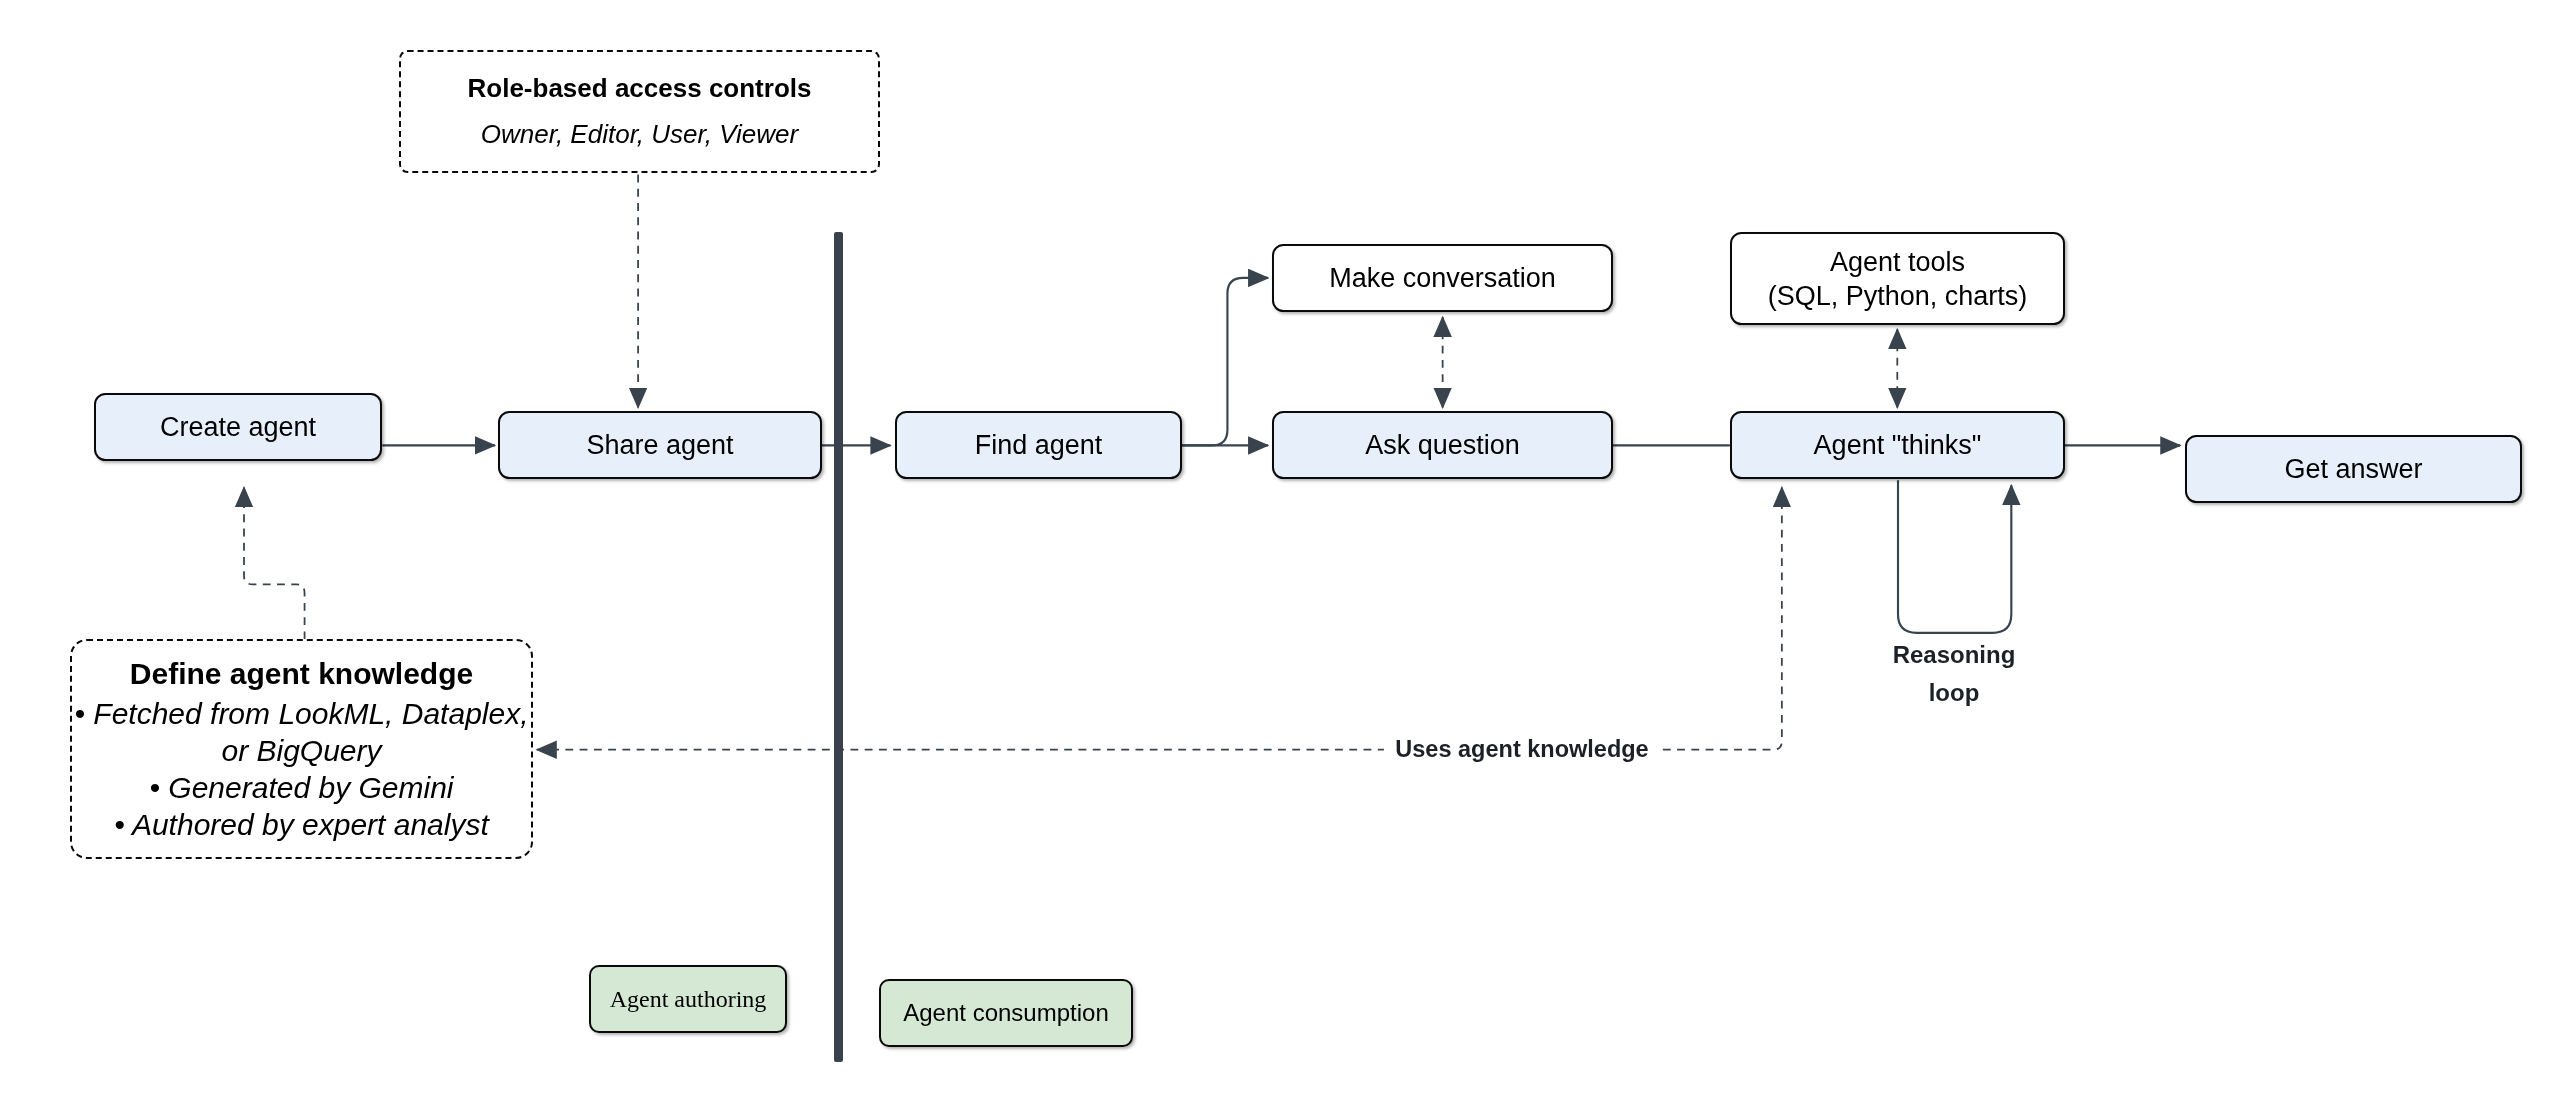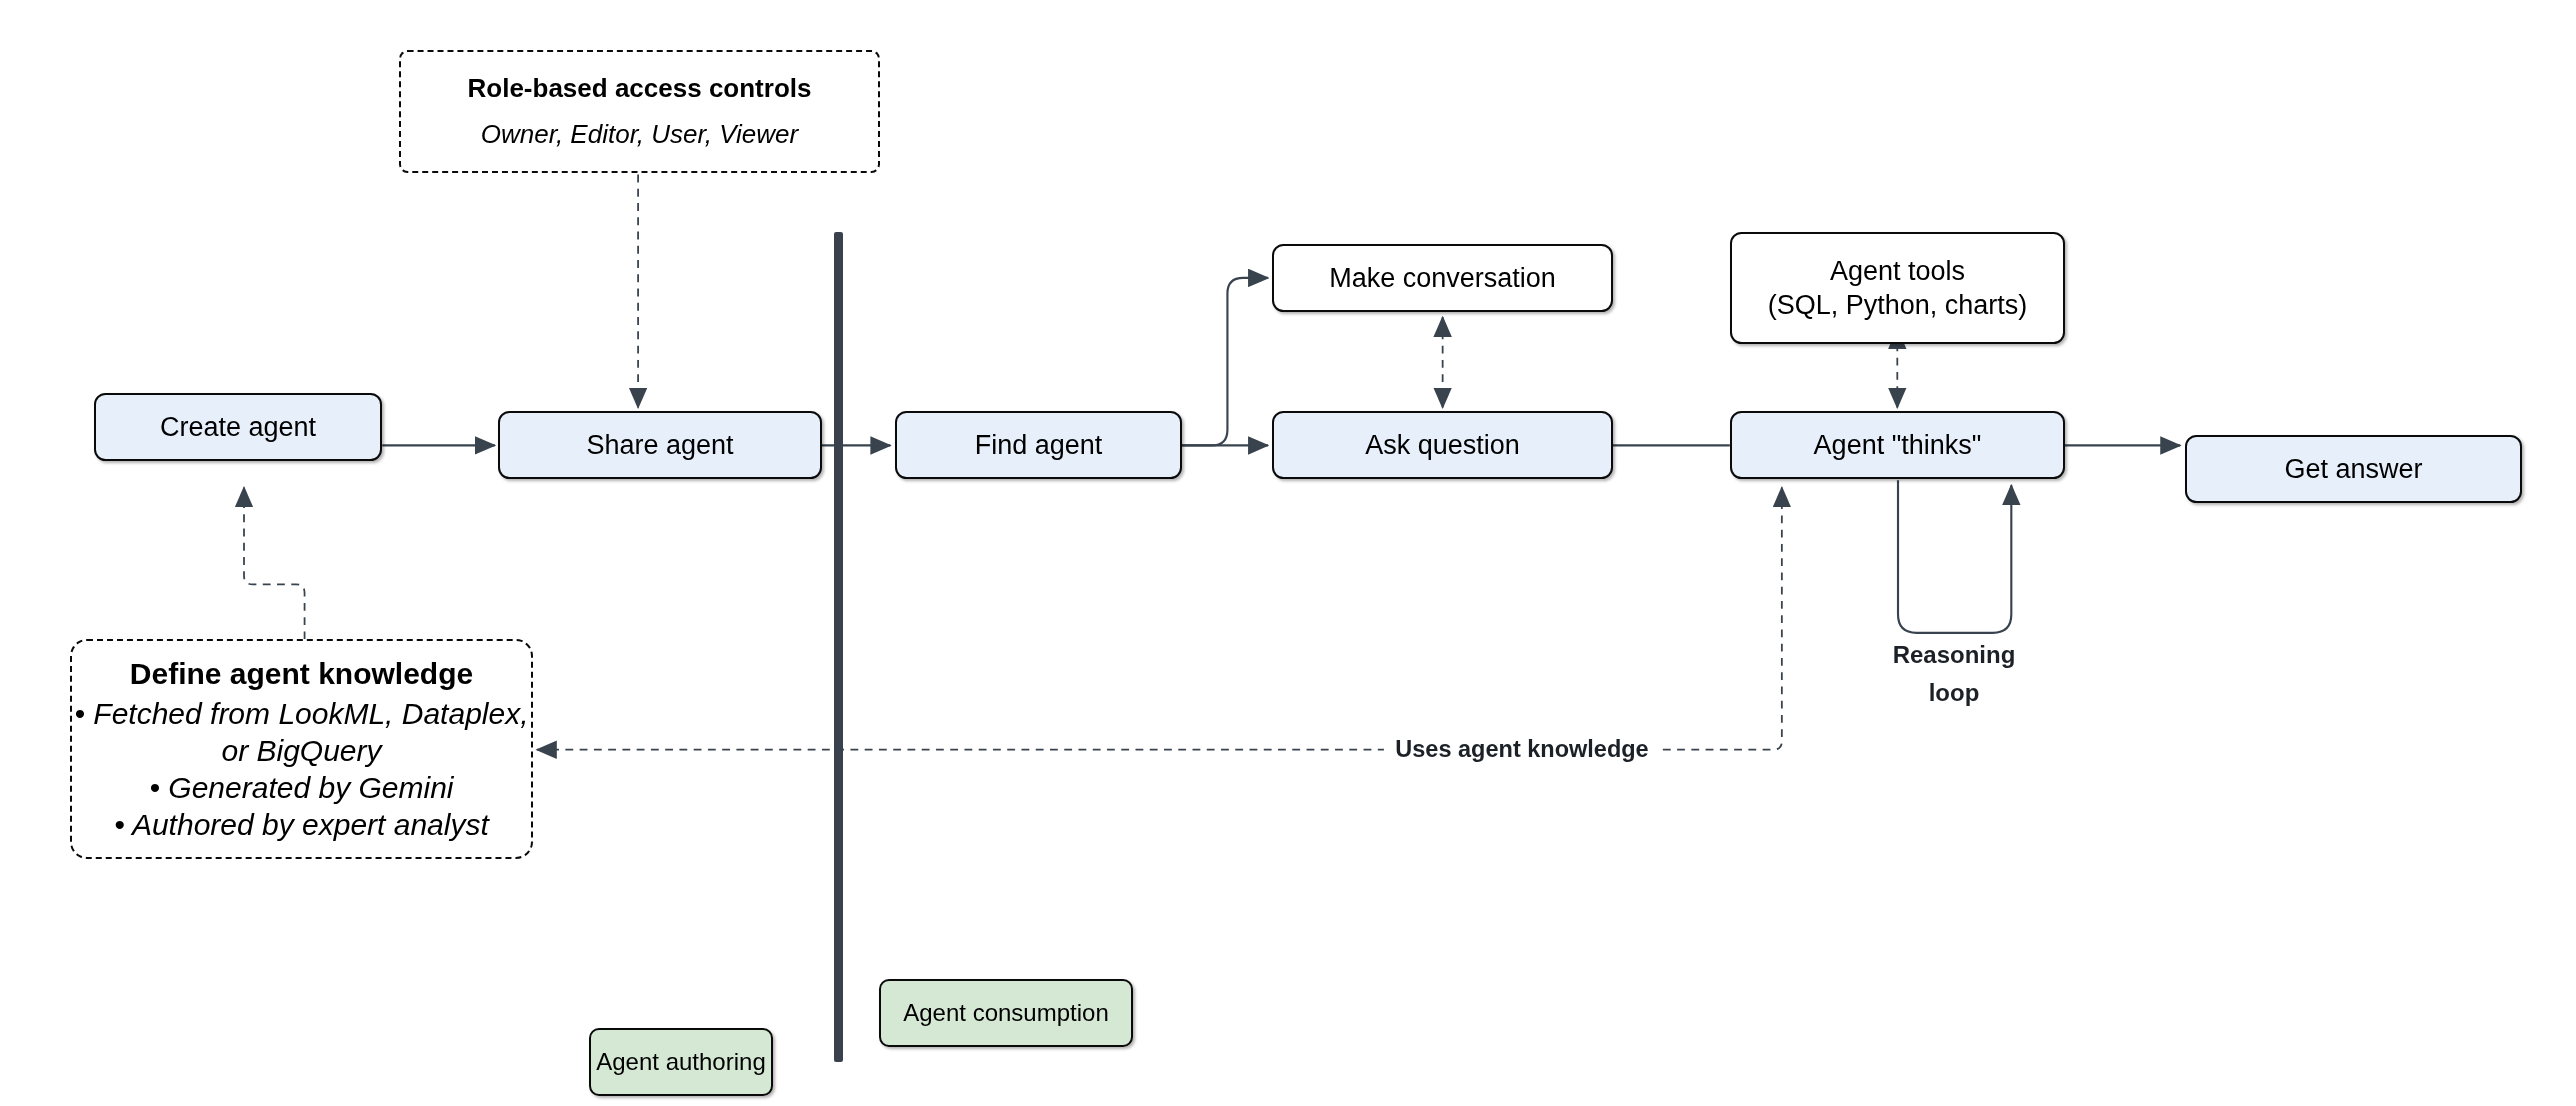--- a/index.html
+++ b/index.html
@@ -117,33 +117,33 @@
   </div>
 
   <div class="node" style="left:2185px;top:411px;width:337px;height:68px;margin-top:24px;">
     <span>Get answer</span>
   </div>
 
   <div class="node white" style="left:1272px;top:244px;width:341px;height:68px;">
     <span>Make conversation</span>
   </div>
 
-  <div class="node white" style="left:1730px;top:232px;width:335px;height:112px;">
+  <div class="node white" style="left:1730px;top:232px;width:335px;height:93px;">
     <span>Agent tools</span>
     <span>(SQL, Python, charts)</span>
   </div>
 
   <div class="edge-label" id="reasoning-loop-label">
     <div>Reasoning</div>
     <div>loop</div>
   </div>
 
   <div class="edge-label" id="uses-knowledge-label">Uses agent knowledge</div>
 
-  <div class="lane" style="left:589px;top:1028px;width:184px;height:68px;">
+  <div class="lane" style="left:589px;top:965px;width:198px;height:68px;font-family:Liberation Serif, serif;">
     <span>Agent authoring</span>
   </div>
 
   <div class="lane" style="left:879px;top:979px;width:254px;height:68px;">
     <span>Agent consumption</span>
   </div>
 
 </div>
 
 

